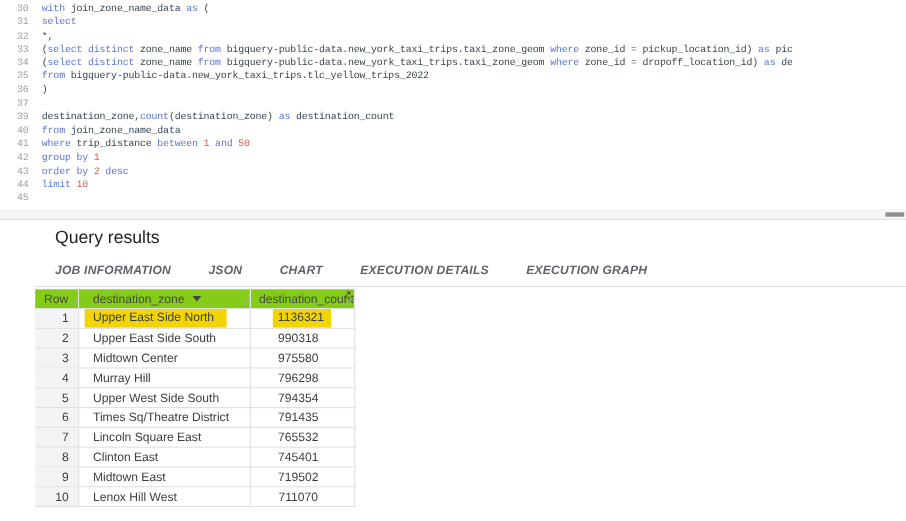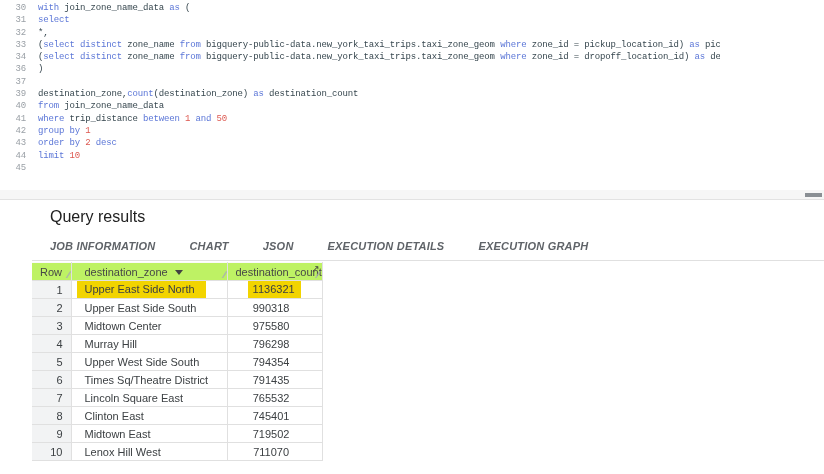--- a/index.html
+++ b/index.html
@@ -36,21 +36,21 @@
 
   
   table.results-table { border-collapse:collapse; font-size:11px; color:#3c4043;
                         table-layout:fixed; margin-top:1px; }
   .results-table col.c-row  { width:39px; }
   .results-table col.c-zone { width:156px; }
   .results-table col.c-cnt  { width:90px; }
   .results-table th, .results-table td {
       border-right:1px solid #e0e0e0; border-bottom:1px solid #e0e0e0;
       height:18px; overflow:hidden; white-space:nowrap; font-weight:normal; }
-  .results-table th { background:#bef264; color:#474747; text-align:left;
+  .results-table th { background:#84cc16; color:#474747; text-align:left;
                       position:relative; border-top:1px solid #fafafa; }
   .th-row { text-align:left; padding-left:8px; }
   .th-zone { padding-left:13px; }
   .th-cnt  { padding-left:8px; }
   .td-rownum { background:#f2f3f4; text-align:right; padding-right:8px; color:#3c4043; }
   .td-zone { padding-left:13px; }
   .td-cnt  { text-align:center; padding-right:7px;margin-left:29px; }
   .hl-zone { background:var(--hl,#f2d400); display:inline-block;
              padding:2px 11px 3px 8px; margin-left:-8px; }
   .hl-cnt  { background:var(--hl,#f2d400); display:inline-block;
@@ -67,20 +67,21 @@
 </head>
 <body>
 
 <div class="editor">
   <div>
       <div class="code-line"><span class="line-num">30</span><span class="code-text"><span class="tok-kw">with</span><span class="tok-id"> join_zone_name_data </span><span class="tok-kw">as</span><span class="tok-id"> (</span></span></div>
       <div class="code-line"><span class="line-num">31</span><span class="code-text"><span class="tok-kw">select</span></span></div>
       <div class="code-line"><span class="line-num">32</span><span class="code-text"><span class="tok-id">*,</span></span></div>
       <div class="code-line"><span class="line-num">33</span><span class="code-text"><span class="tok-id">(</span><span class="tok-kw">select distinct</span><span class="tok-id"> zone_name </span><span class="tok-kw">from</span><span class="tok-id"> bigquery-public-data.new_york_taxi_trips.taxi_zone_geom </span><span class="tok-kw">where</span><span class="tok-id"> zone_id = pickup_location_id) </span><span class="tok-kw">as</span><span class="tok-id"> pickup_zone,</span></span></div>
       <div class="code-line"><span class="line-num">34</span><span class="code-text"><span class="tok-id">(</span><span class="tok-kw">select distinct</span><span class="tok-id"> zone_name </span><span class="tok-kw">from</span><span class="tok-id"> bigquery-public-data.new_york_taxi_trips.taxi_zone_geom </span><span class="tok-kw">where</span><span class="tok-id"> zone_id = dropoff_location_id) </span><span class="tok-kw">as</span><span class="tok-id"> destination_zone,</span></span></div>
+      <div class="code-line"><span class="line-num">35</span><span class="code-text"><span class="tok-kw">from</span><span class="tok-id"> bigquery-public-data.new_york_taxi_trips.tlc_yellow_trips_2022</span></span></div>
       <div class="code-line"><span class="line-num">36</span><span class="code-text"><span class="tok-id">)</span></span></div>
       <div class="code-line"><span class="line-num">37</span><span class="code-text"></span></div>
       <div class="code-line"><span class="line-num">39</span><span class="code-text"><span class="tok-id">destination_zone,</span><span class="tok-kw">count</span><span class="tok-id">(destination_zone) </span><span class="tok-kw">as</span><span class="tok-id"> destination_count</span></span></div>
       <div class="code-line"><span class="line-num">40</span><span class="code-text"><span class="tok-kw">from</span><span class="tok-id"> join_zone_name_data</span></span></div>
       <div class="code-line"><span class="line-num">41</span><span class="code-text"><span class="tok-kw">where</span><span class="tok-id"> trip_distance </span><span class="tok-kw">between</span><span class="tok-num"> 1 </span><span class="tok-kw">and</span><span class="tok-num"> 50</span></span></div>
       <div class="code-line"><span class="line-num">42</span><span class="code-text"><span class="tok-kw">group by</span><span class="tok-num"> 1</span></span></div>
       <div class="code-line"><span class="line-num">43</span><span class="code-text"><span class="tok-kw">order by</span><span class="tok-num"> 2 </span><span class="tok-kw">desc</span></span></div>
       <div class="code-line"><span class="line-num">44</span><span class="code-text"><span class="tok-kw">limit</span><span class="tok-num"> 10</span></span></div>
       <div class="code-line"><span class="line-num">45</span><span class="code-text"></span></div>
     </div>
@@ -88,22 +89,22 @@
 
 <div class="hscroll">
   <div class="hscroll-thumb"></div>
 </div>
 
 <div class="results">
   <div class="qr-title">Query results</div>
 
   <div class="tabs">
       <div class="tab">JOB INFORMATION</div>
+      <div class="tab">JSON</div>
       <div class="tab">CHART</div>
-      <div class="tab">JSON</div>
       <div class="tab">EXECUTION DETAILS</div>
       <div class="tab">EXECUTION GRAPH</div>
     </div>
 
   <table class="results-table">
     <colgroup>
         <col class="c-row">
         <col class="c-zone">
         <col class="c-cnt">
       </colgroup>

